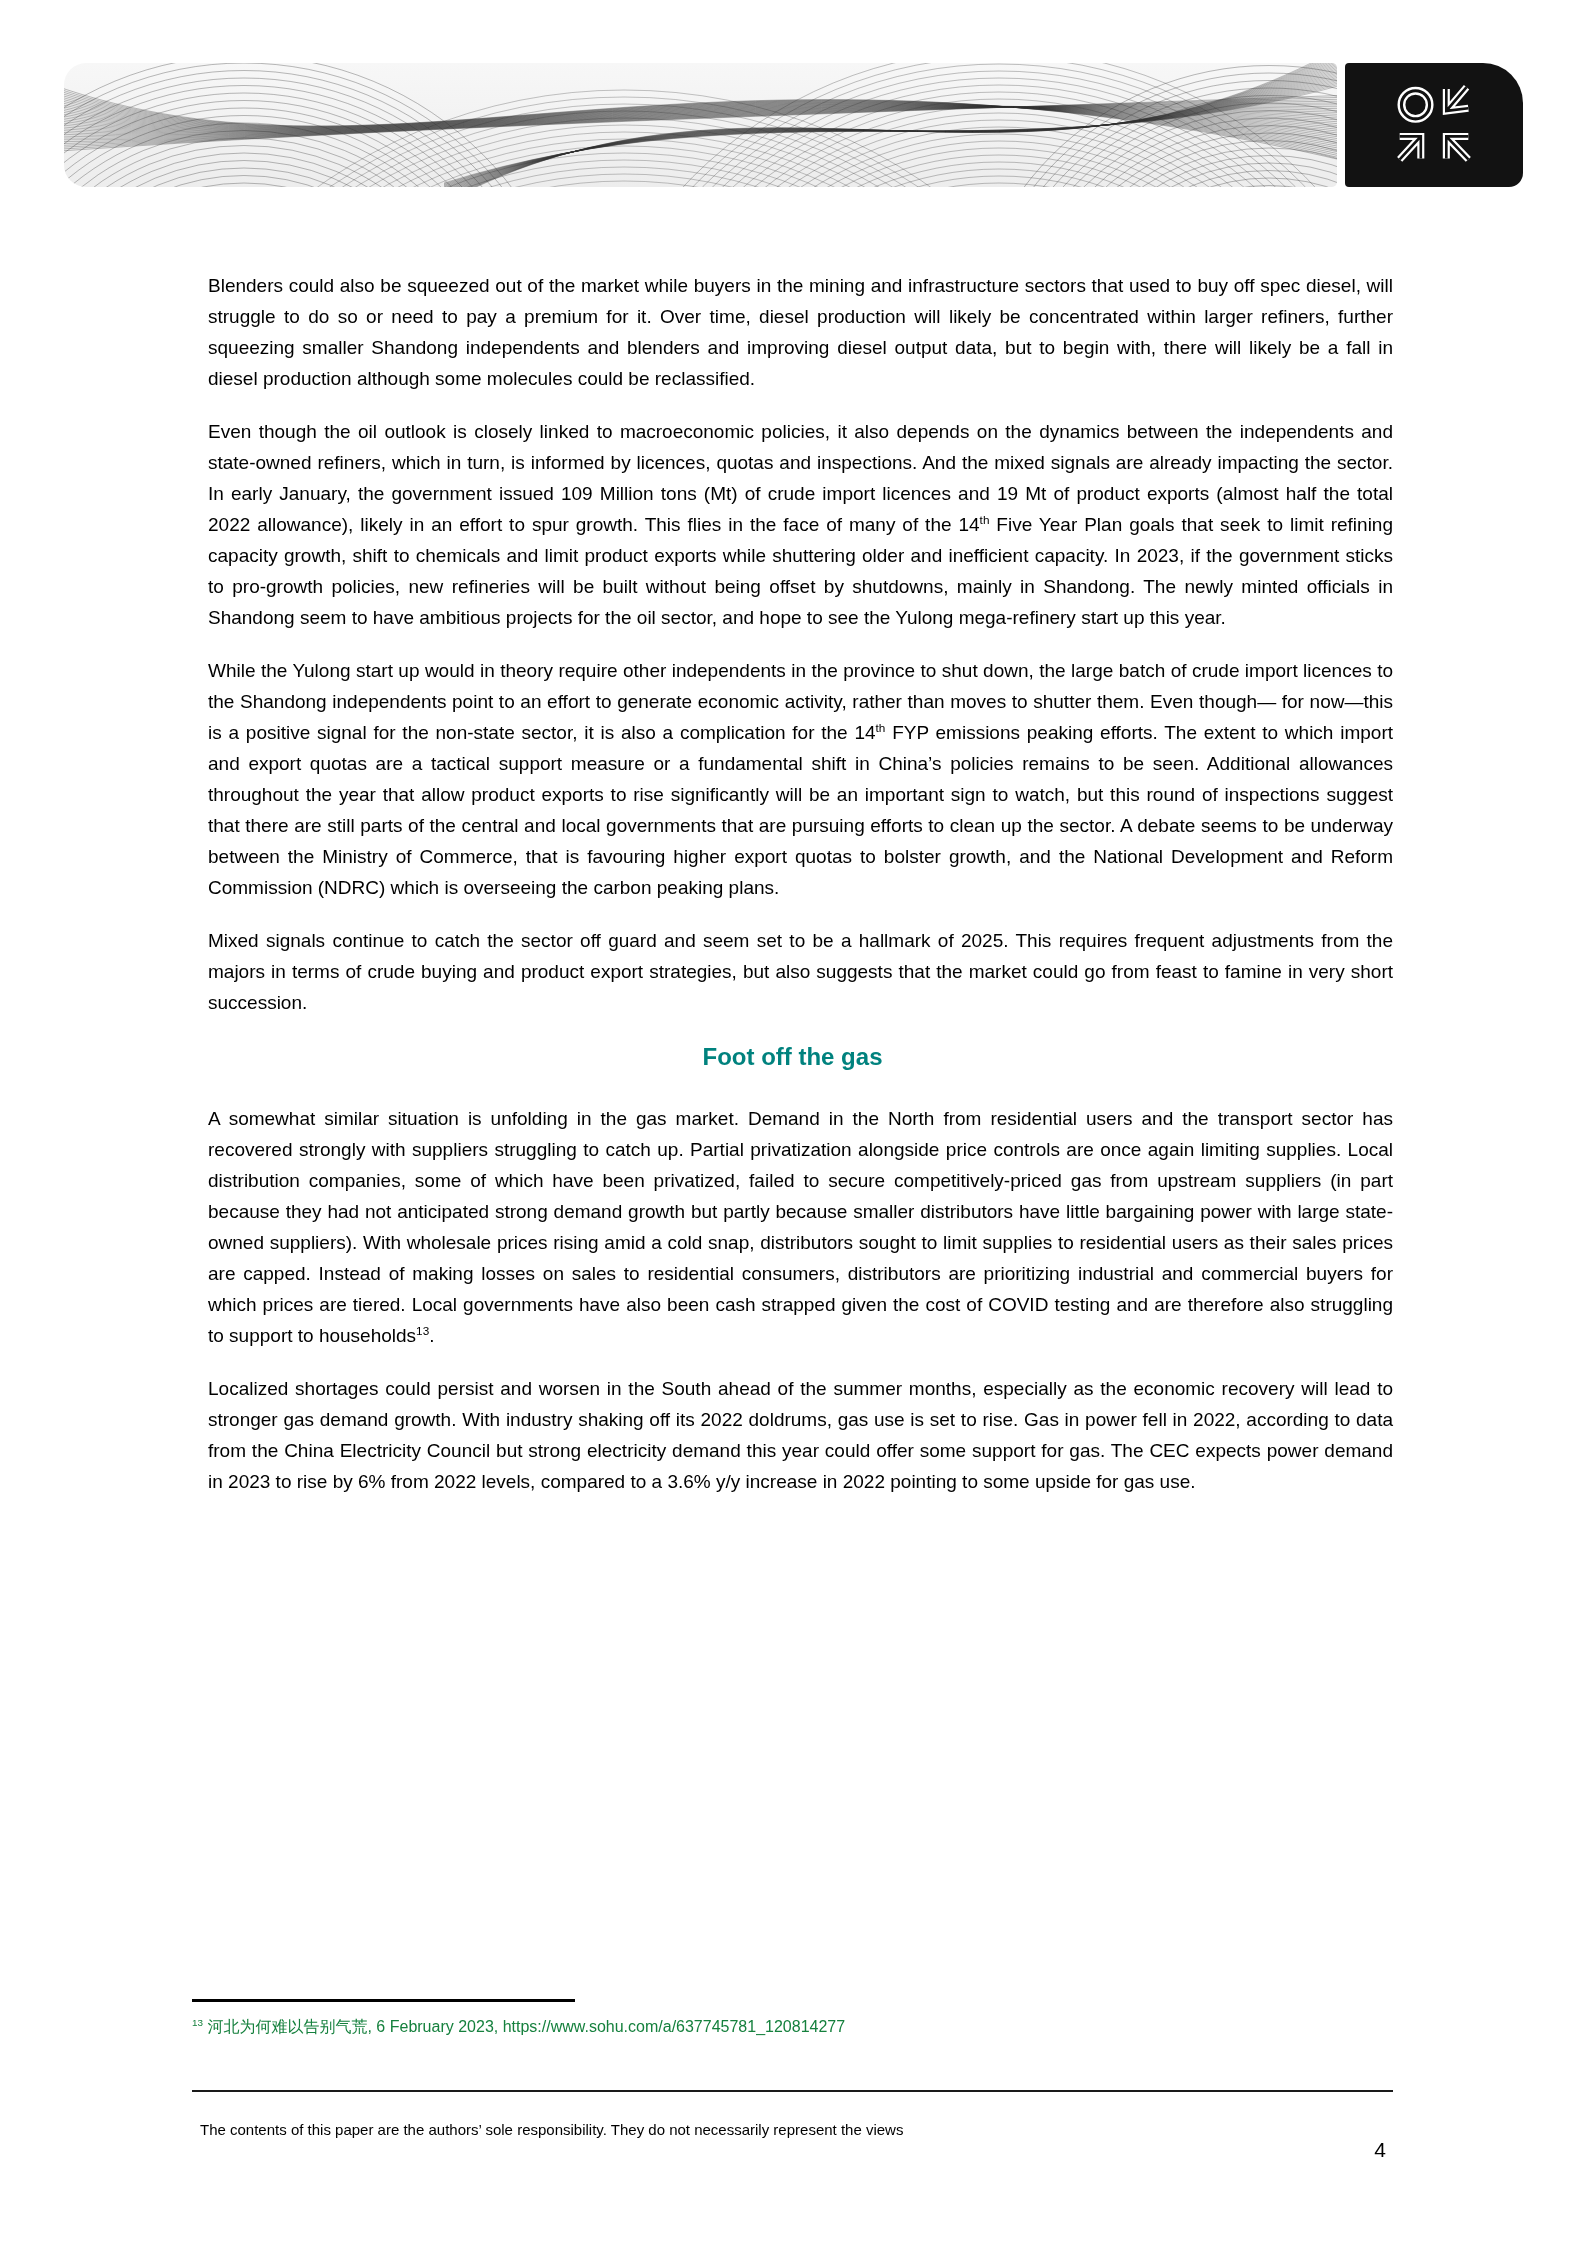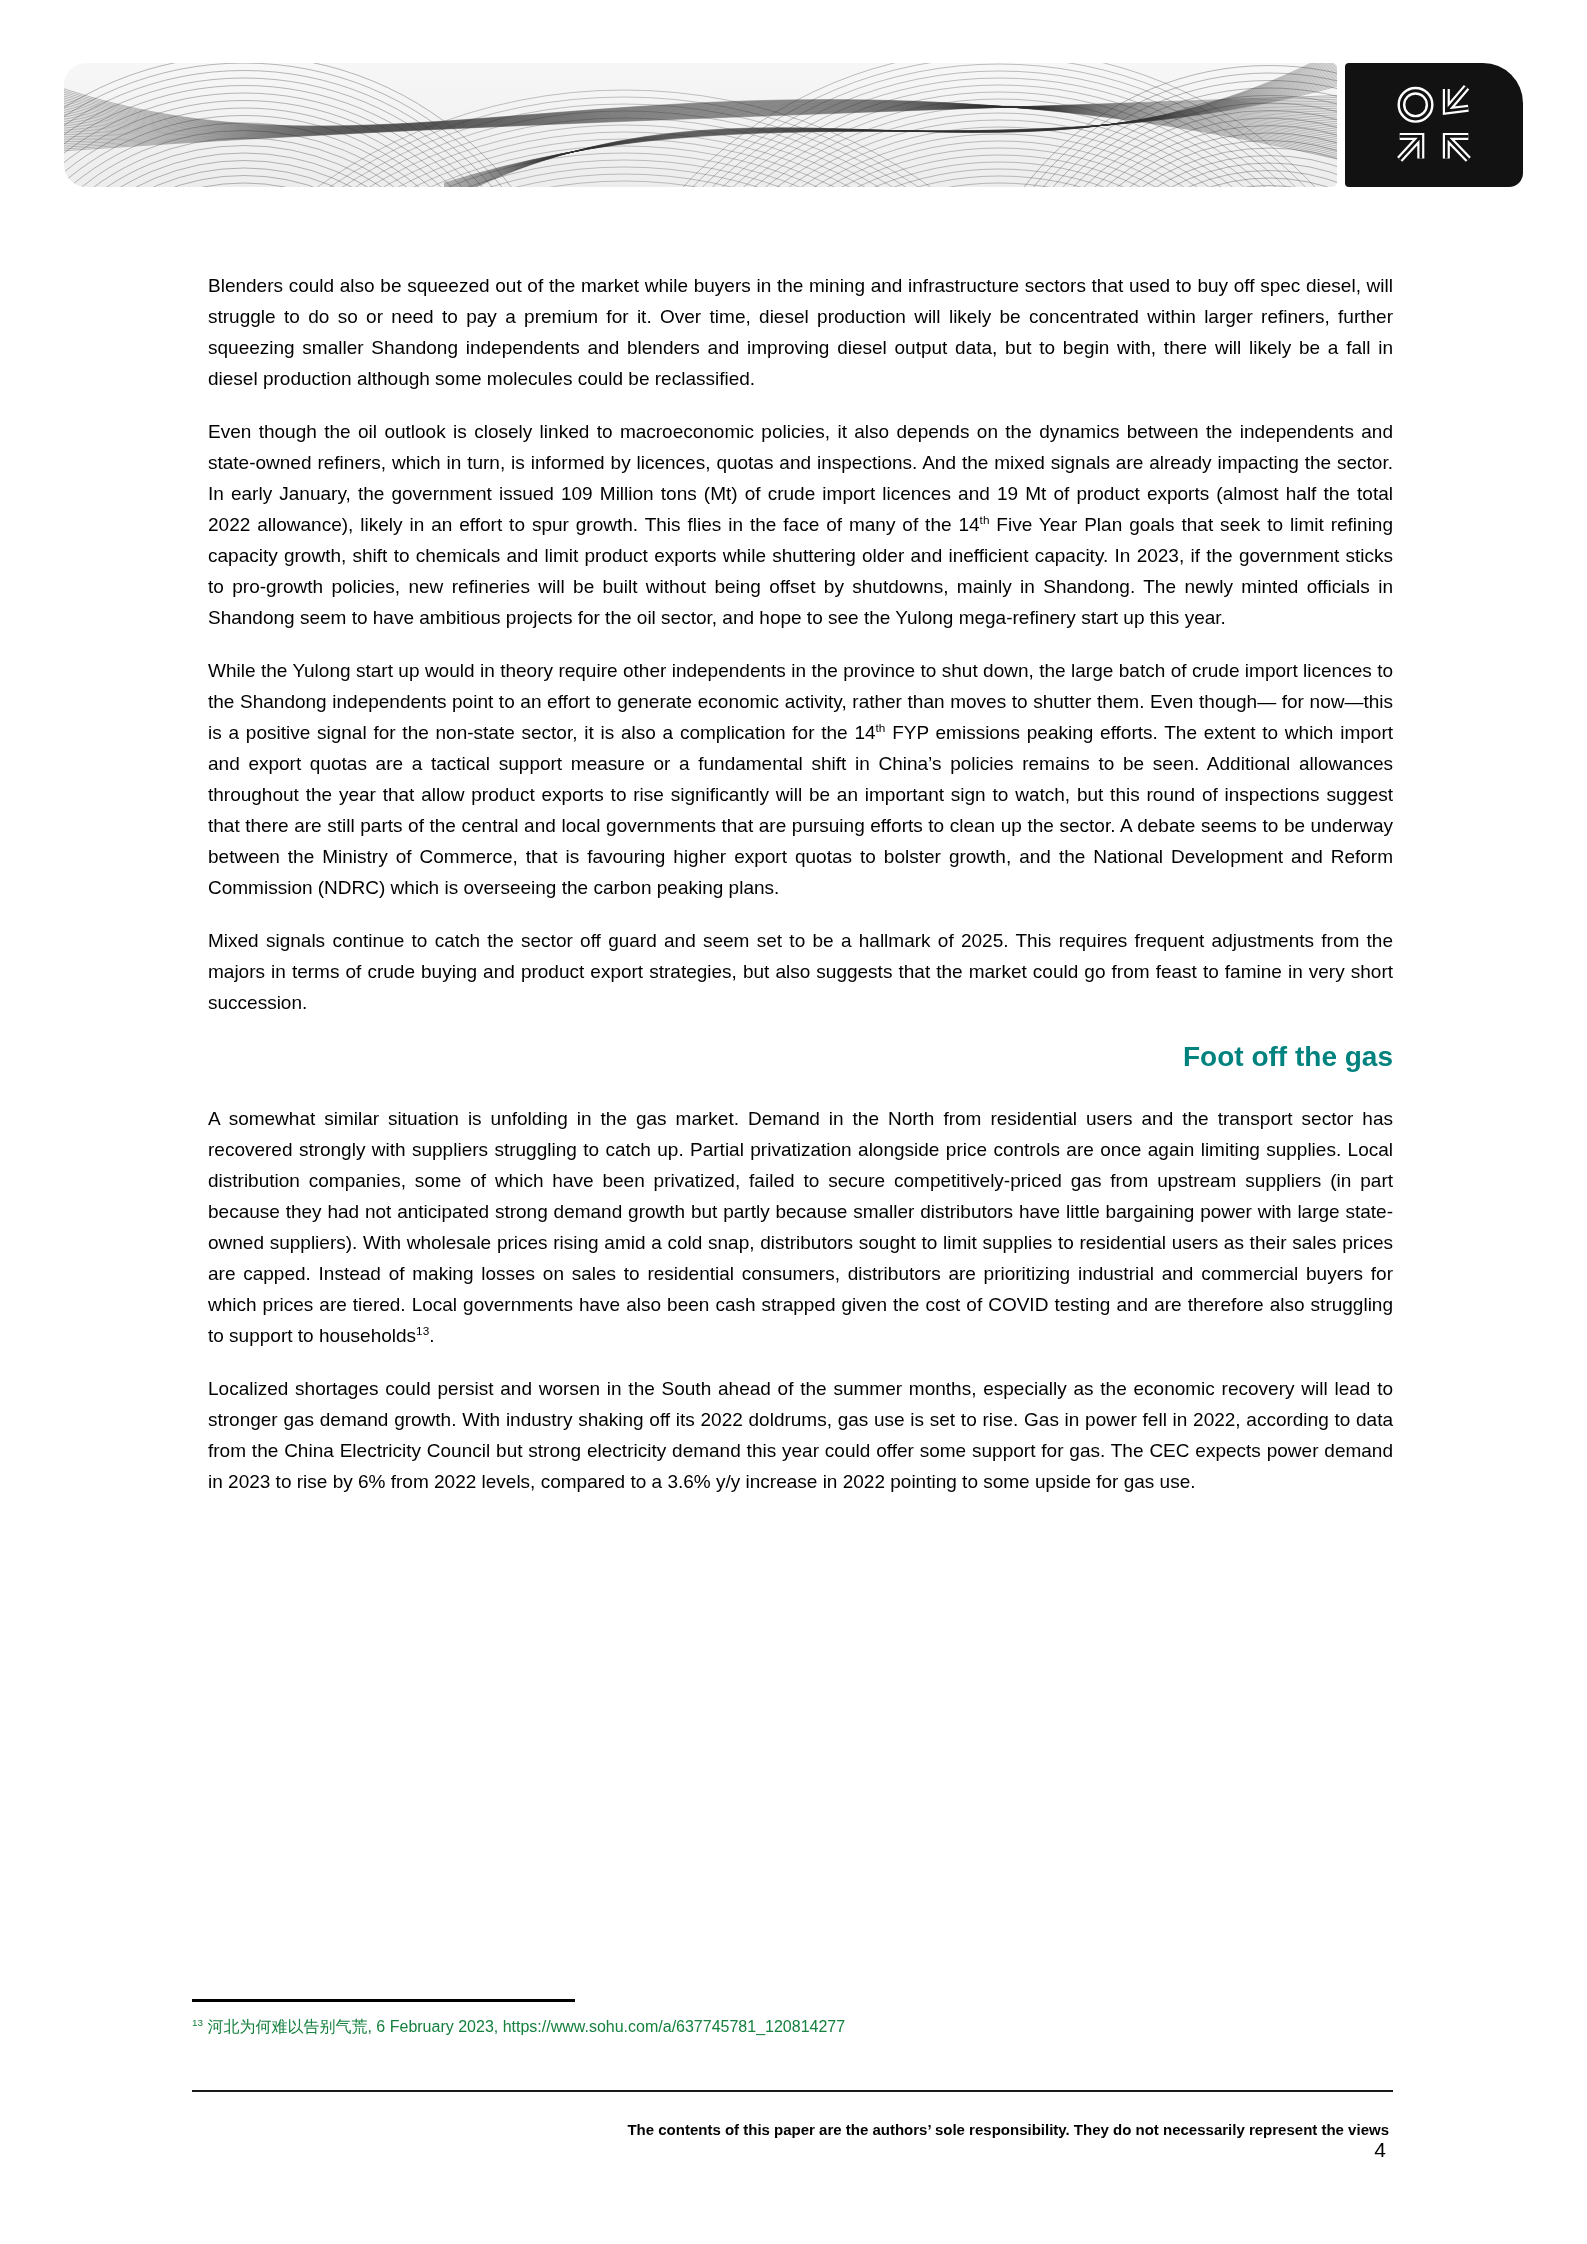--- a/index.html
+++ b/index.html
@@ -37,47 +37,46 @@
   .content {
     position: absolute; left: 192px; top: 270px; width: 1201px;
     font-size: 19px; line-height: 31px;
     text-align: justify;
   }
   .content p { margin: 0 0 22px 16px; }
   sup { font-size: 0.62em; line-height: 0; vertical-align: super; }
 
   .section-heading {
     color: #00827E;
-    font-size: 28px; font-weight: bold;
+    font-size: 24px; font-weight: bold;
     line-height: 33px;
     margin: 18px 0 30px 0;
-    text-align: right;
+    text-align: center;
   }
 
   
   .footnote-block { position: absolute; left: 192px; top: 1999px; width: 1201px; }
   .footnote-rule { width: 383px; height: 3px; background: #000; }
   .footnote-text {
     margin-top: 13px;
     color: #15803d;
     font-size: 16px; line-height: 24px;
     text-align: left;
   }
 
   
   .footer-rule {
     position: absolute; left: 192px; top: 2090px;
     width: 1201px; height: 2px; background: #1a1a1a;
   }
   .footer-disclaimer {
-    position: absolute; left: 188px; top: 2116px; width: 1201px;
-    text-align: right;
+    position: absolute; left: 200px; top: 2116px; width: 1201px;
+    text-align: left;
     font-size: 15px; line-height: 27px;
     color: #000;
-    font-weight: bold;
   }
   .page-number {
     position: absolute; left: 1360px; top: 2138px; width: 40px;
     font-size: 21px; text-align: center; color: #000;
   }
 </style>
 </head>
 <body>
 
 <div class="banner">

